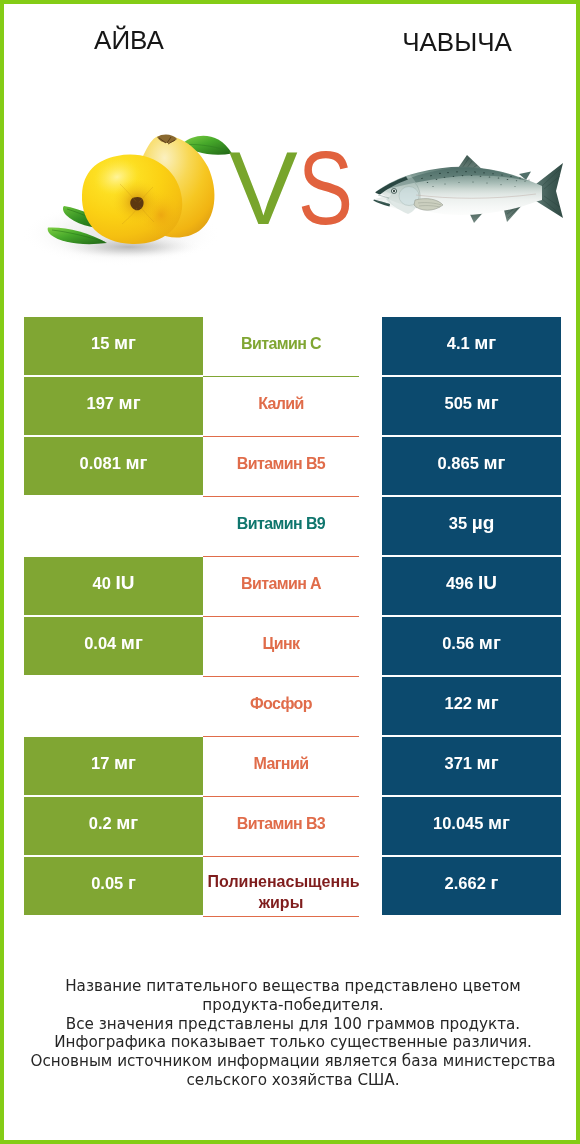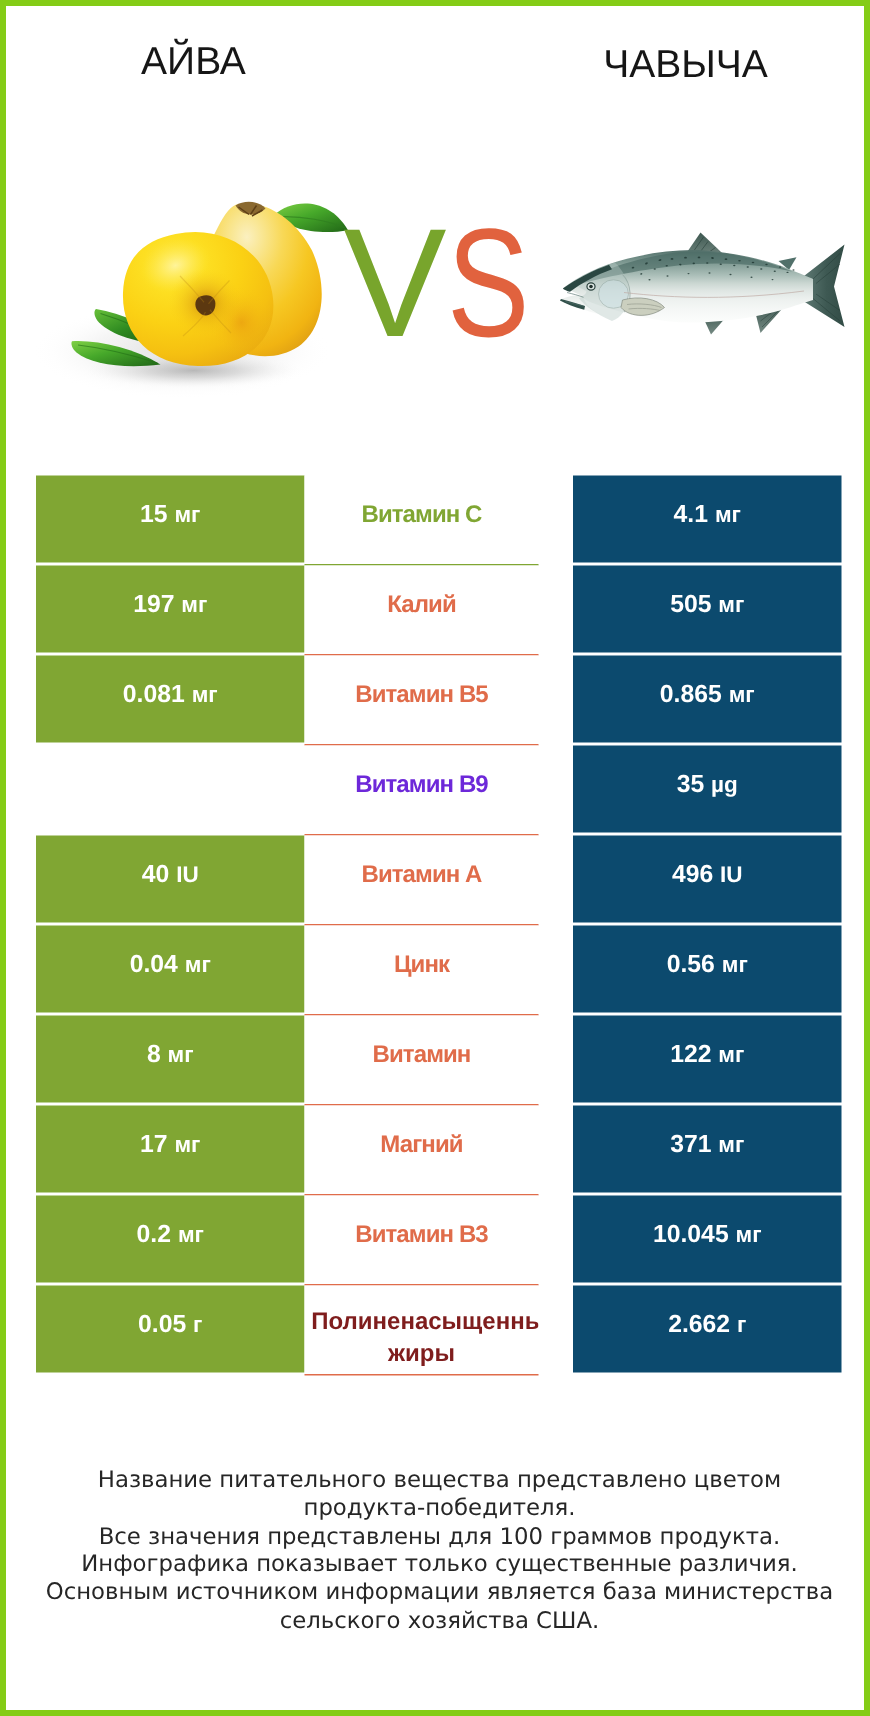--- a/index.html
+++ b/index.html
@@ -33,21 +33,21 @@
   .c-left {left:0;   width:179px;color:#fff;}
   .c-mid  {left:179px;width:156px;height:60px;background:#fff;
            border-bottom:1px solid transparent;box-sizing:border-box;}
   .c-right{left:358px;width:179px;color:#fff;}
   .green{background:#80a633;}
   .orange{background:#0c4a6e;}
   .cell .inner{position:absolute;left:0;width:100%;text-align:center;}
   .c-left .inner,.c-right .inner{top:18px;}
   .c-mid .inner{top:16px;}
   .val{font-size:16.5px;font-weight:700;white-space:nowrap;letter-spacing:0;line-height:12px;}
-  .val .u{font-size:15px;font-weight:700;}
+  .val .u{font-size:19px;font-weight:700;}
   .name{font-size:16px;font-weight:700;text-align:center;line-height:21px;
         white-space:nowrap;letter-spacing:-0.6px;display:block;}
   .name.wrap{white-space:normal;width:147px;margin:0 auto;letter-spacing:0;text-align:center;}
   .c-mid{overflow:hidden;}
 
   
   .footer{position:absolute;left:0;top:973px;width:578px;text-align:center;
           font-family:"DejaVu Sans",sans-serif;
           font-size:15.2px;line-height:18.8px;color:#262626;}
 </style>
@@ -286,21 +286,21 @@
             <span class="name" style="color:#e06c4a">Витамин B5</span>
           </div>
         </div>
         <div class="cell c-right orange">
           <div class="inner"><span class="val">0.865 <span class="u">мг</span></span></div>
         </div>
       </div>
       <div class="row">
         <div class="cell c-mid" style="border-bottom-color:#e06c4a">
           <div class="inner">
-            <span class="name" style="color:#6d28d9">Витамин B9</span>
+            <span class="name" style="color:#0f766e">Витамин B9</span>
           </div>
         </div>
         <div class="cell c-right orange">
           <div class="inner"><span class="val">35 <span class="u">µg</span></span></div>
         </div>
       </div>
       <div class="row">
         <div class="cell c-left green">
           <div class="inner"><span class="val">40 <span class="u">IU</span></span></div>
         </div>
@@ -320,26 +320,23 @@
         <div class="cell c-mid" style="border-bottom-color:#e06c4a">
           <div class="inner">
             <span class="name" style="color:#e06c4a">Цинк</span>
           </div>
         </div>
         <div class="cell c-right orange">
           <div class="inner"><span class="val">0.56 <span class="u">мг</span></span></div>
         </div>
       </div>
       <div class="row">
-        <div class="cell c-left green">
-          <div class="inner"><span class="val">8 <span class="u">мг</span></span></div>
-        </div>
-        <div class="cell c-mid" style="border-bottom-color:#e06c4a">
-          <div class="inner">
-            <span class="name" style="color:#e06c4a">Витамин</span>
+        <div class="cell c-mid" style="border-bottom-color:#e06c4a">
+          <div class="inner">
+            <span class="name" style="color:#e06c4a">Фосфор</span>
           </div>
         </div>
         <div class="cell c-right orange">
           <div class="inner"><span class="val">122 <span class="u">мг</span></span></div>
         </div>
       </div>
       <div class="row">
         <div class="cell c-left green">
           <div class="inner"><span class="val">17 <span class="u">мг</span></span></div>
         </div>

